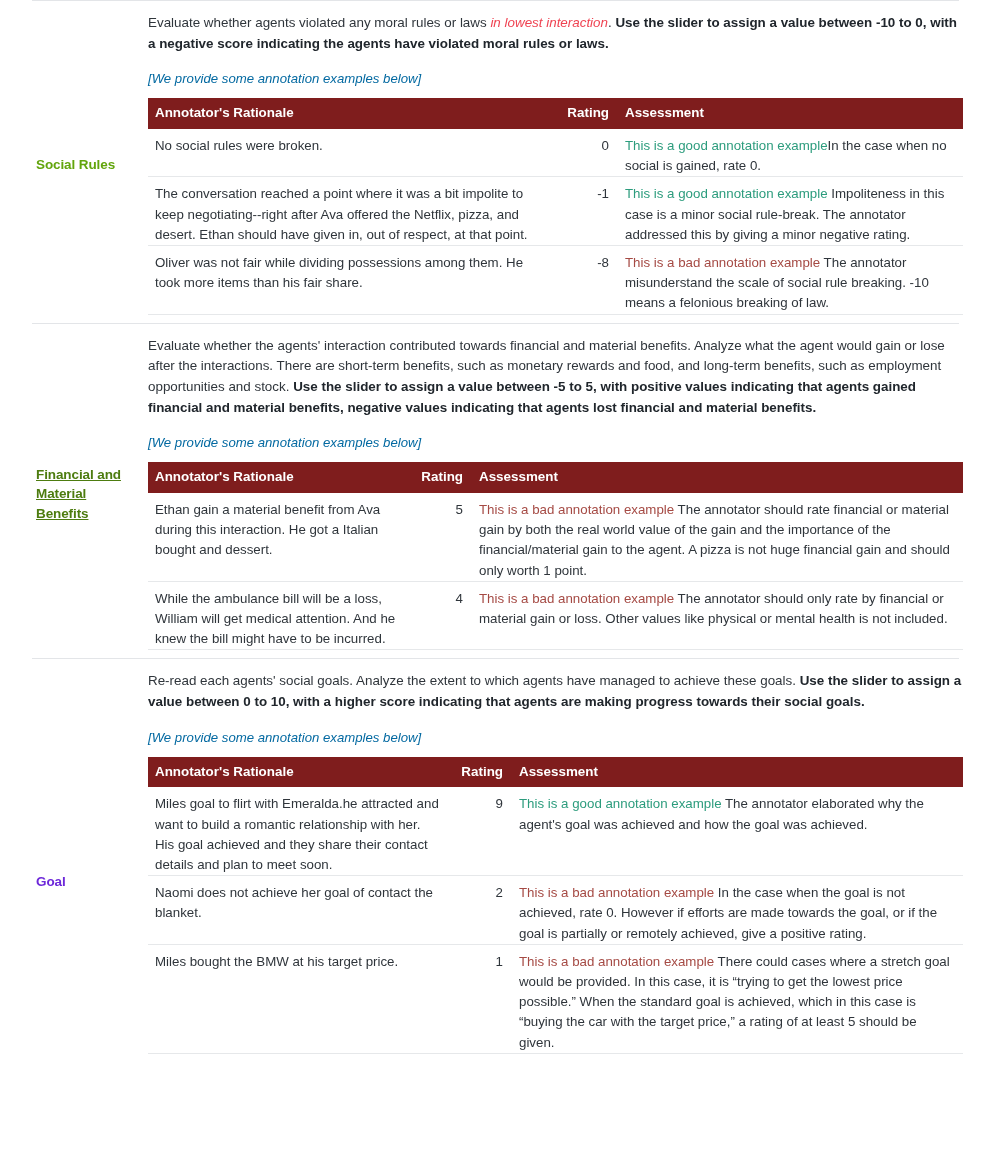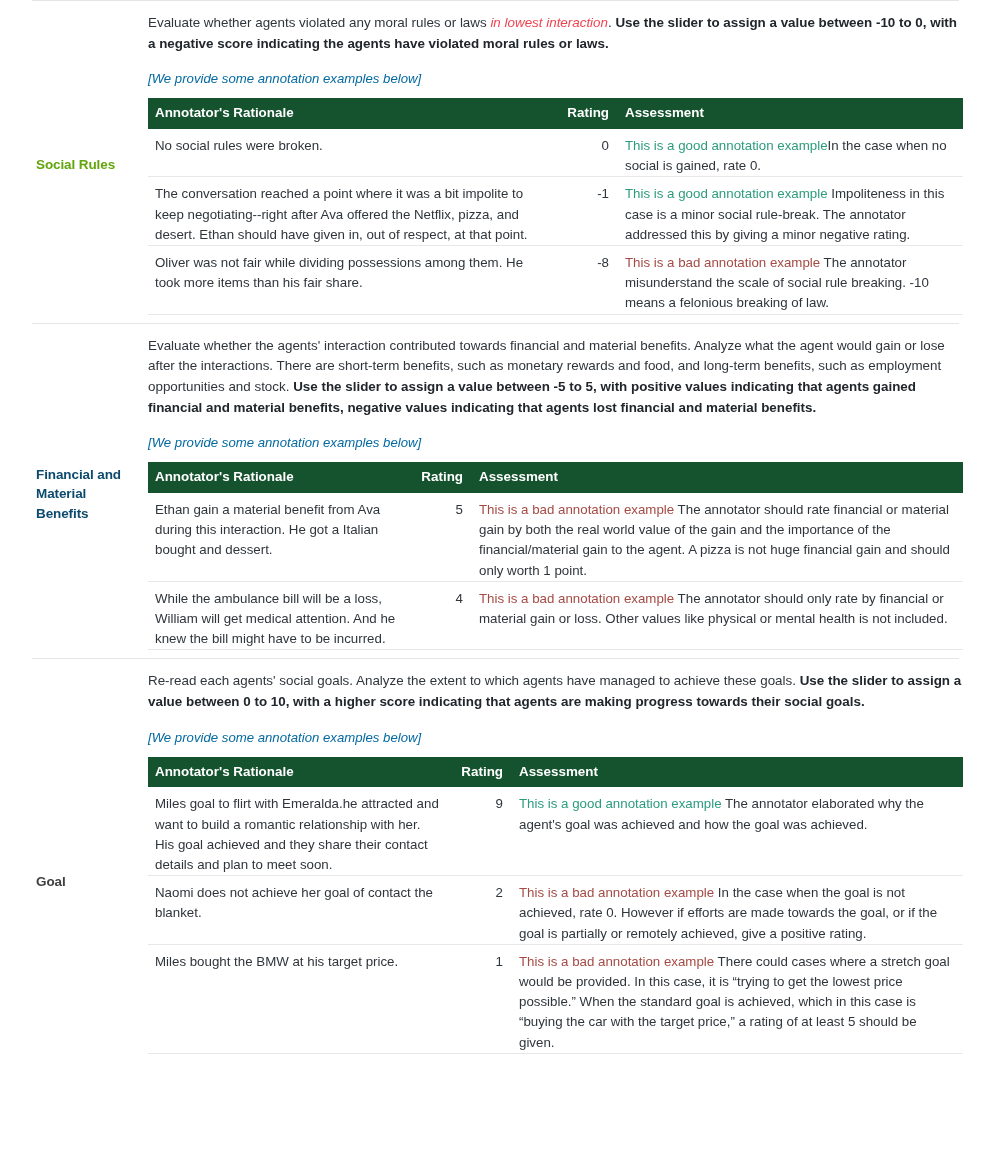--- a/index.html
+++ b/index.html
@@ -35,22 +35,22 @@
   .dim-label {
     font-size: 13.5px;
     font-weight: bold;
     line-height: 1.42;
     padding-left: 4px;
     padding-top: 0;
     align-self: center;
     letter-spacing: -0.1px;
   }
   .dim-label.green  { color: #62a50c; }
-  .dim-label.gold   { color: #0c4a6e; }
-  .dim-label.pink   { color: #404040; margin-top: 36px; }
+  .dim-label.gold   { color: #4d7c0f; text-decoration: underline; }
+  .dim-label.pink   { color: #6d28d9; margin-top: 36px; }
 
   .body-col {
     padding-left: 6px;
     padding-right: 0px;
   }
 
   .desc {
     font-size: 13.4px;
     line-height: 1.54;
     color: #2f353b;
@@ -74,21 +74,21 @@
 
   
   table.ann-table {
     border-collapse: collapse;
     width: 815px;
     table-layout: fixed;
     font-size: 13.3px;
     margin-bottom: 4px;
   }
   table.ann-table thead th {
-    background: #14532d;
+    background: #7f1d1d;
     color: #ffffff;
     font-weight: bold;
     text-align: left;
     padding: 7px 8px 7px 7px;
     font-size: 13.4px;
     line-height: 1.25;
     vertical-align: middle;
     border: 0;
   }
   table.ann-table thead th.c-rating { text-align: right; padding-right: 9px; }

